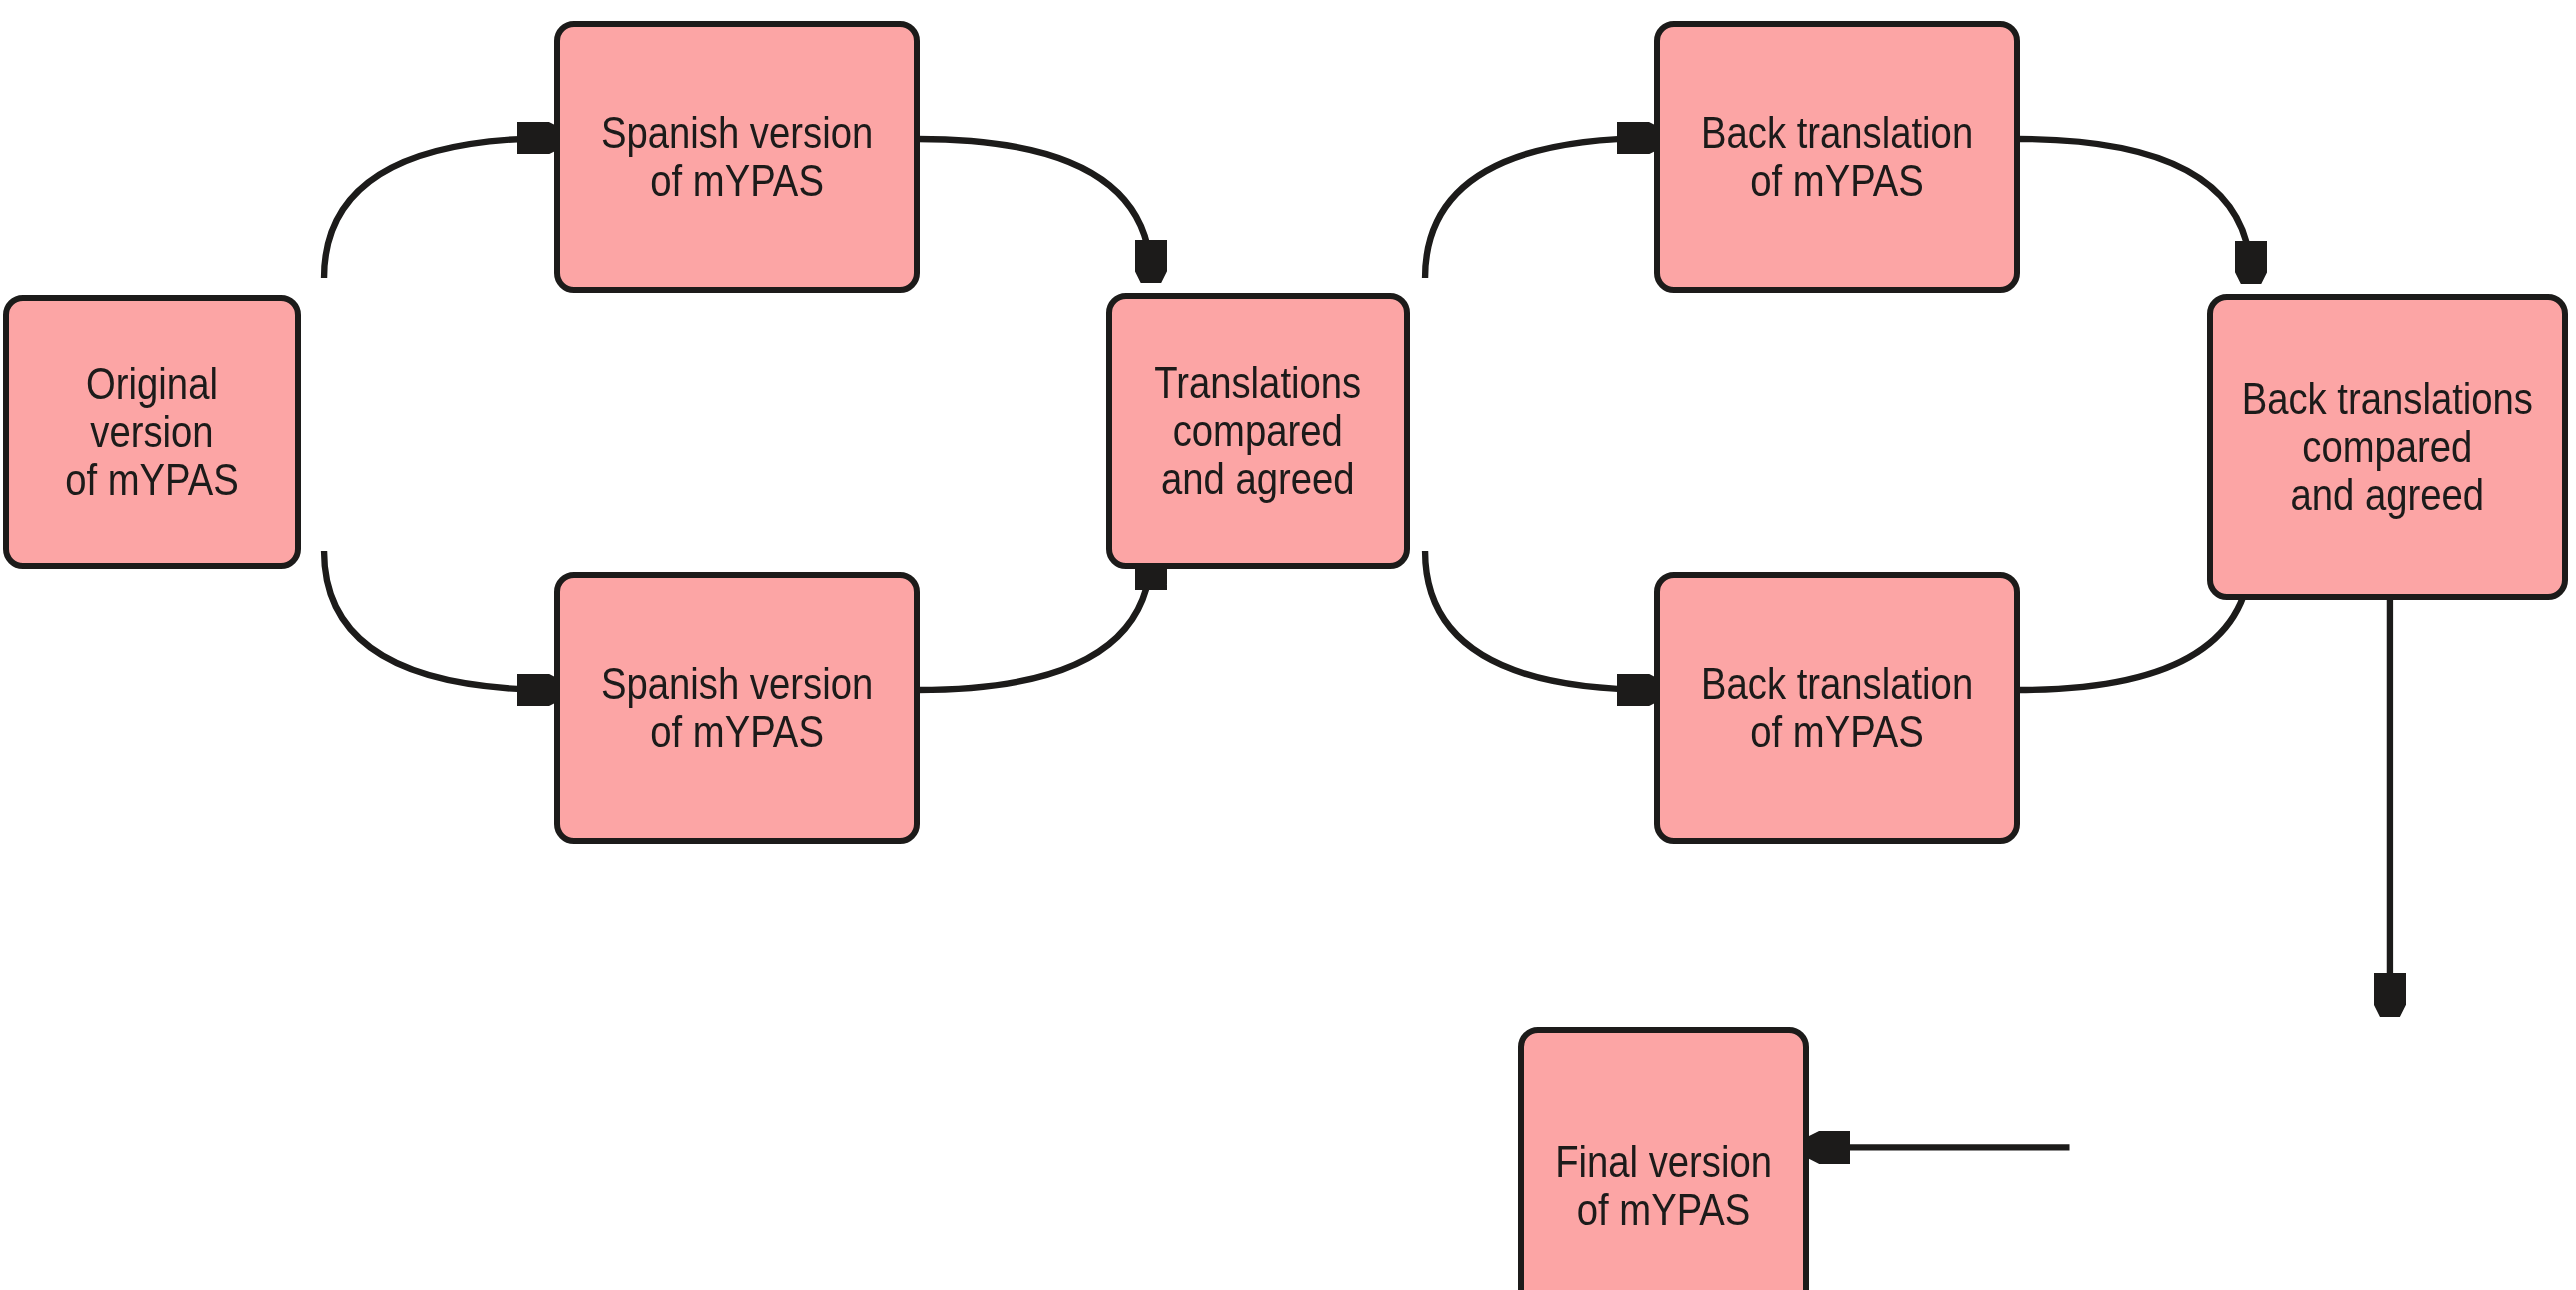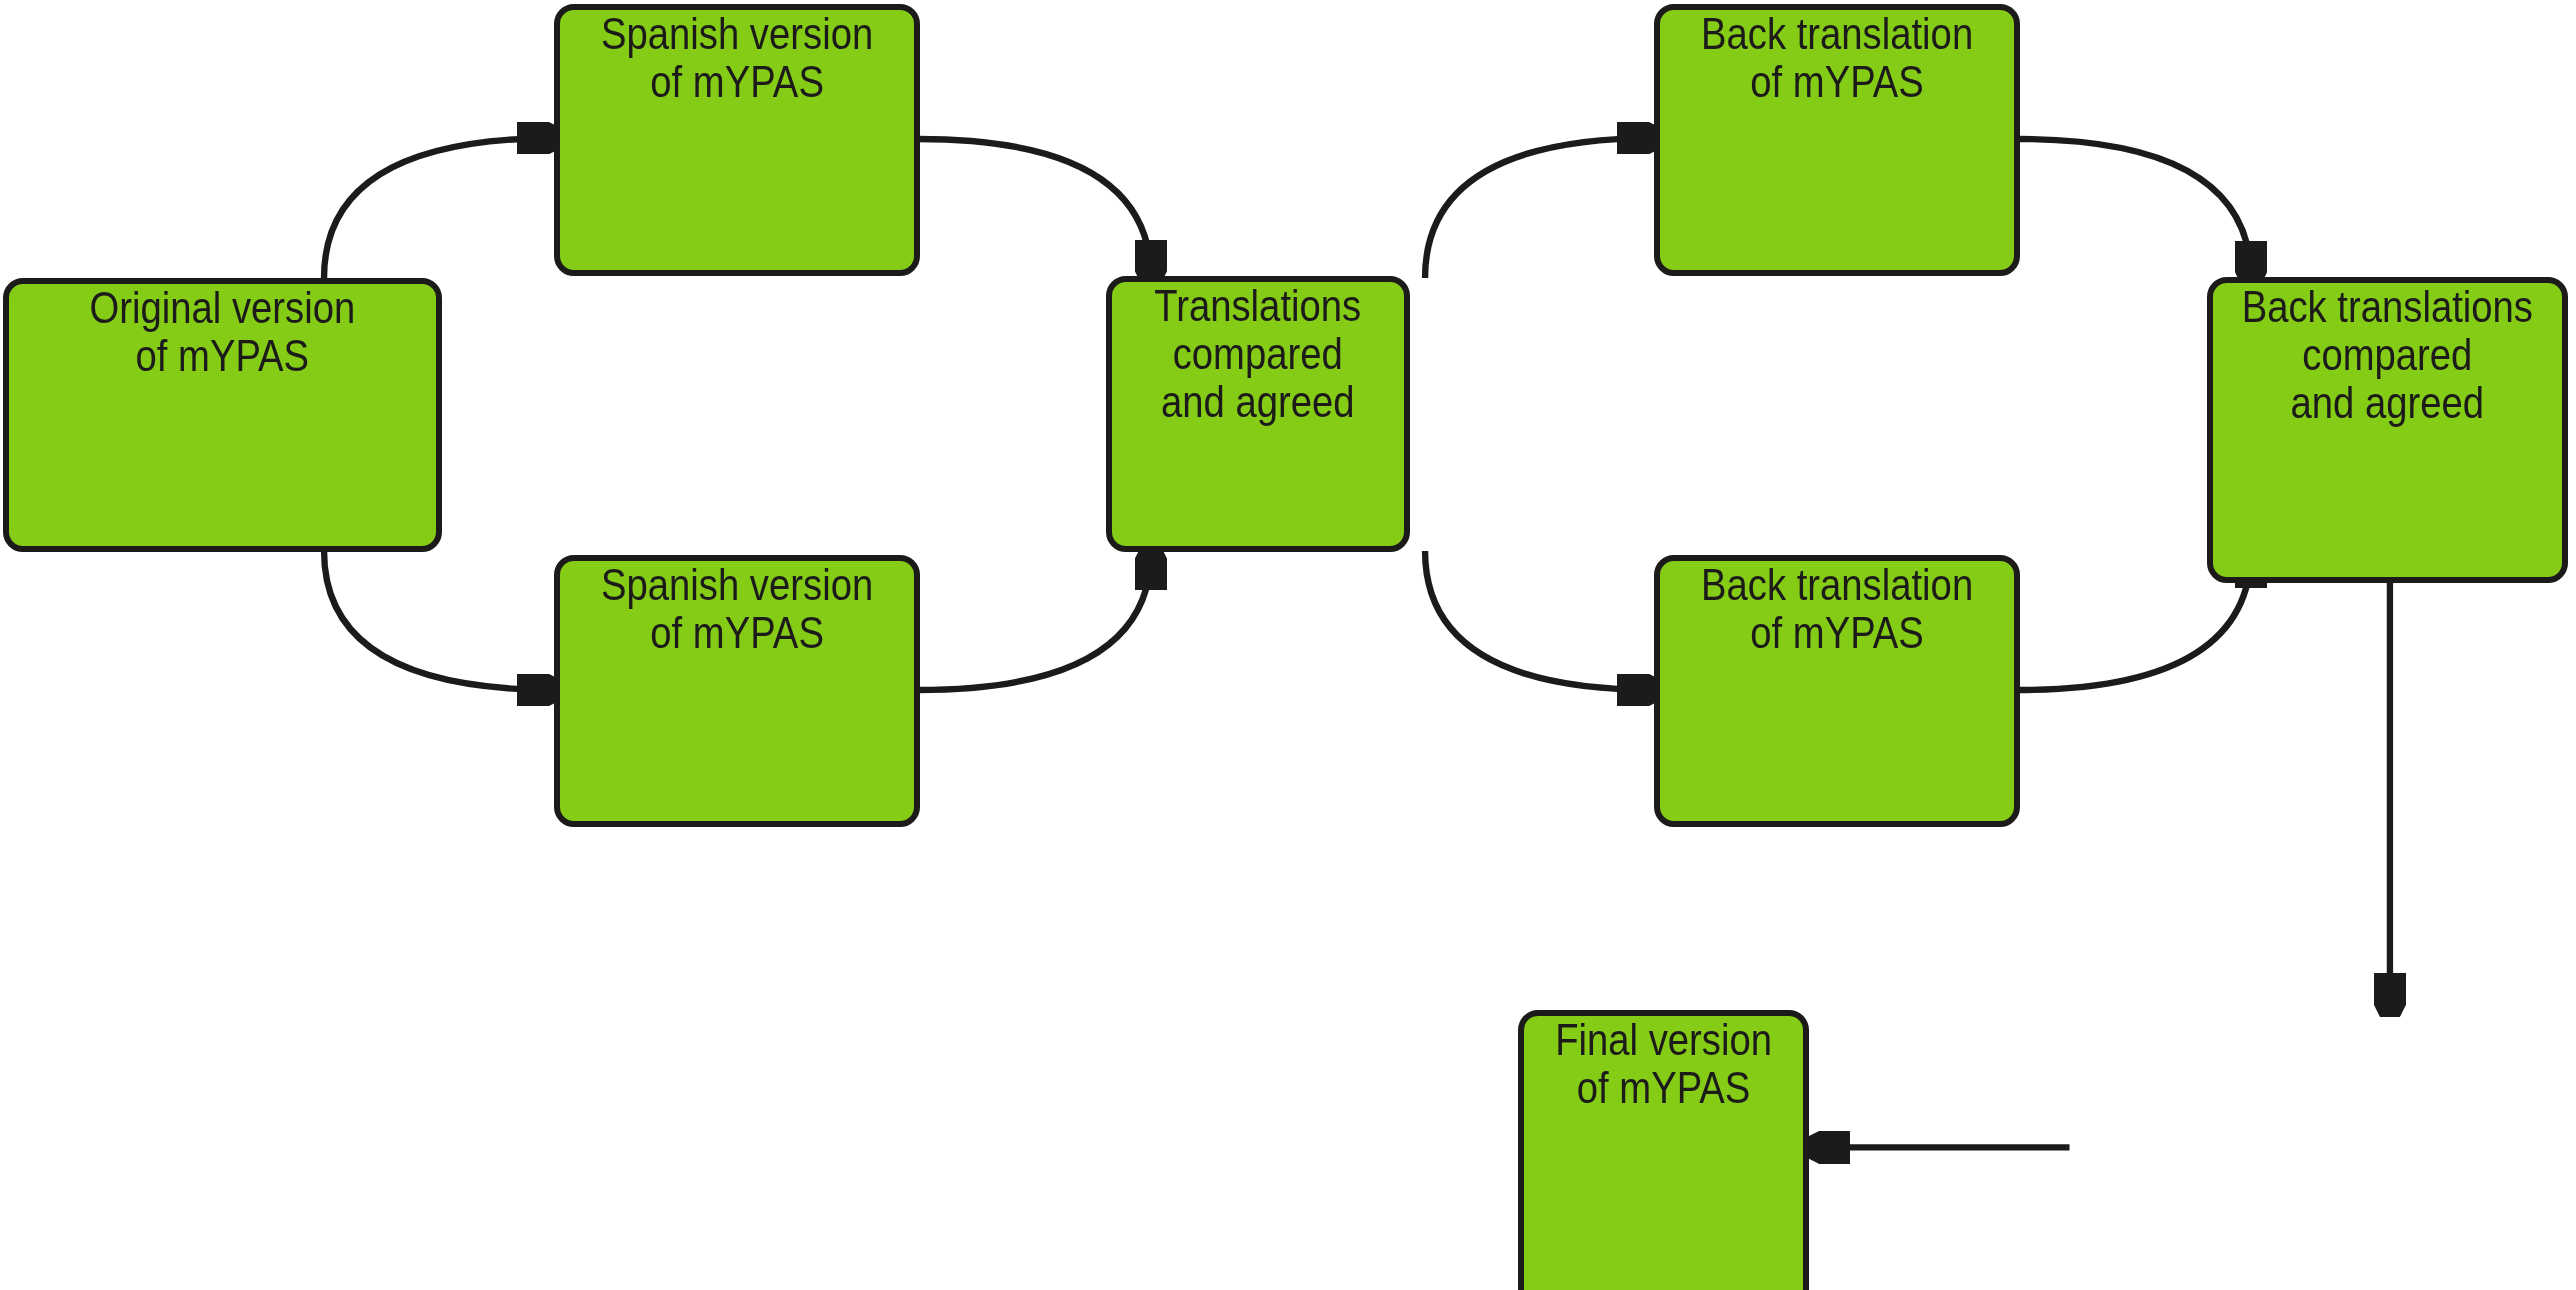--- a/index.html
+++ b/index.html
@@ -25,37 +25,38 @@
   .edges path {
     fill: none;
     stroke: #1c1b1a;
     stroke-width: 7;
   }
   .node {
     position: absolute;
     box-sizing: border-box;
     border: 6.4px solid #1c1b1a;
     border-radius: 20px;
-    background: #84cc16;
+    background: #fca5a5;
     display: flex;
-    align-items: flex-start;
+    align-items: center;
     justify-content: center;
+    margin-top: 17px;
   }
   .label {
     display: block;
     white-space: pre-line;
     text-align: center;
     font-size: 45px;
     line-height: 48px;
     color: #1c1b1a;
     transform: scaleX(0.85);
     transform-origin: center;
   }
   
-  #n-original        { left: 2.7px;    top: 278px;  width: 439px; height: 274px; }
+  #n-original        { left: 2.7px;    top: 278px;  width: 298px; height: 274px; }
   #n-spanish-top     { left: 554px;  top: 3.6px;    width: 366px; height: 272px; }
   #n-spanish-bottom  { left: 554px;  top: 555px;  width: 366px; height: 272px; }
   #n-translations    { left: 1106px; top: 276px;  width: 304px; height: 276px; }
   #n-back-top        { left: 1654px; top: 3.6px;    width: 366px; height: 272px; }
   #n-back-bottom     { left: 1654px; top: 555px;  width: 366px; height: 272px; }
   #n-back-compared   { left: 2207px; top: 277px;  width: 361px; height: 306px; }
   #n-final           { left: 1518px; top: 1010px; width: 291px; height: 318px; }
   #n-preliminary     { left: 2070px; top: 1010px; width: 458px; height: 272px; }
 </style>
 </head>

